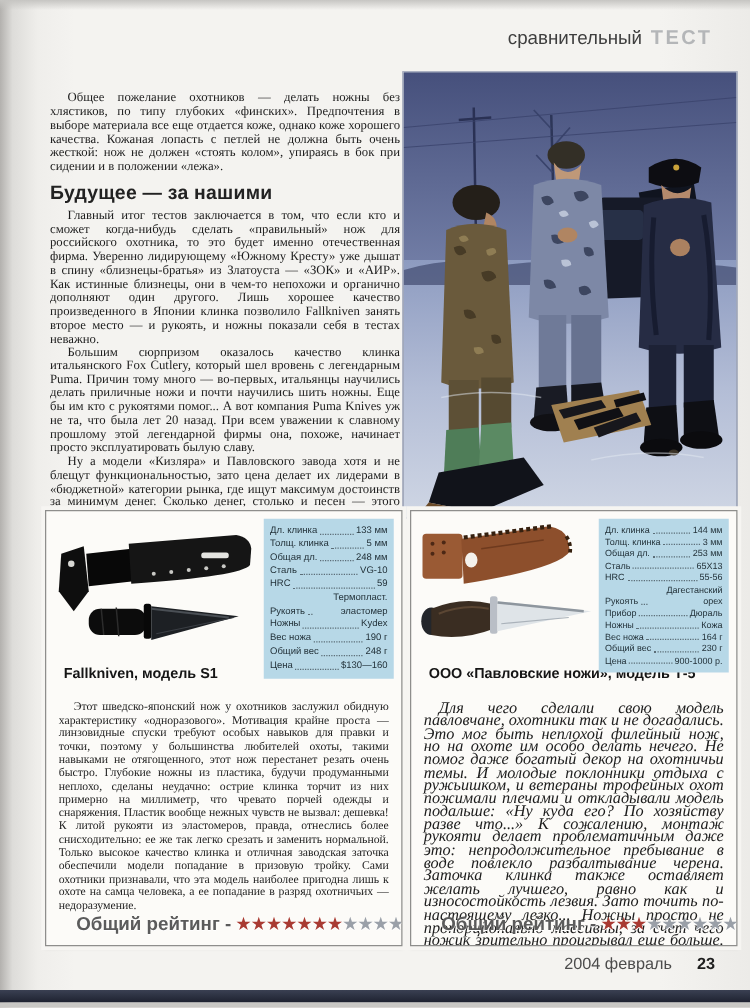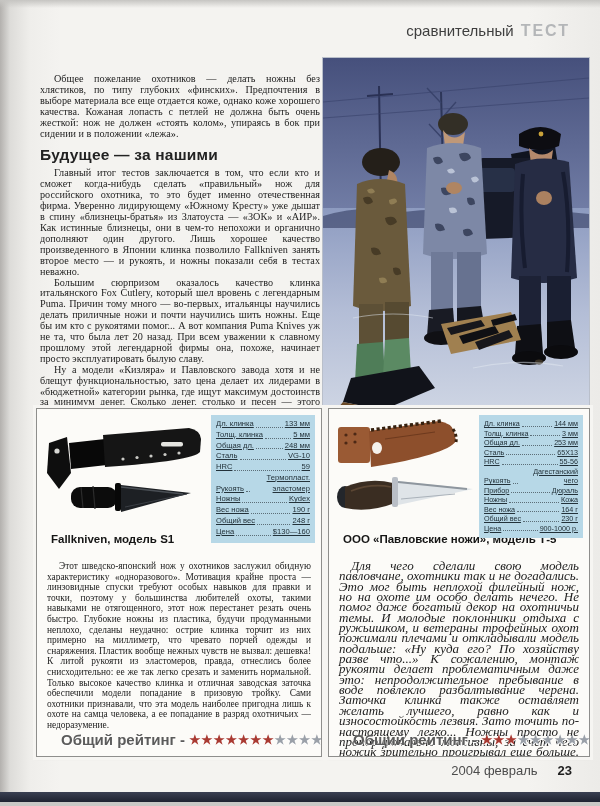--- a/index.html
+++ b/index.html
@@ -61,21 +61,21 @@
   }
   .card.left{left:36px;width:284px;}
   .card.right{left:328px;width:260px;}
 
   .figure{position:relative;height:120px;}
   .figure svg.knife{position:absolute;left:6px;top:6px;}
 
   .spec-table{
     position:absolute;top:6px;right:6px;width:104px;
     background:#b7d8e7;padding:4px 5px 5px 5px;box-sizing:border-box;
-    font-family:"Liberation Sans",sans-serif;font-size:7.6px;line-height:1.42;color:#23323a;text-decoration:underline;
+    font-family:"Liberation Sans",sans-serif;font-size:7.6px;line-height:1.42;color:#23323a;
   }
   .spec-row{display:flex;align-items:flex-end;}
   .spec-row .sl{white-space:nowrap;}
   .spec-row .sd{flex:1;border-bottom:1px dotted #5c6e78;margin:0 2px 2px 2px;min-width:4px;}
   .spec-row .sv{text-align:right;max-width:58px;}
 
   .caption{
     margin:4px 0 2px 14px;
     font-family:"Liberation Sans",sans-serif;font-weight:bold;font-size:11.5px;color:#151515;
   }
@@ -346,21 +346,21 @@
             <span class="sv">65X13</span>
           </div>
         <div class="spec-row">
             <span class="sl">HRC</span>
             <span class="sd"></span>
             <span class="sv">55-56</span>
           </div>
         <div class="spec-row">
             <span class="sl">Рукоять</span>
             <span class="sd"></span>
-            <span class="sv">Дагестанский чего</span>
+            <span class="sv">Дагестанский орех</span>
           </div>
         <div class="spec-row">
             <span class="sl">Прибор</span>
             <span class="sd"></span>
             <span class="sv">Дюраль</span>
           </div>
         <div class="spec-row">
             <span class="sl">Ножны</span>
             <span class="sd"></span>
             <span class="sv">Кожа</span>

